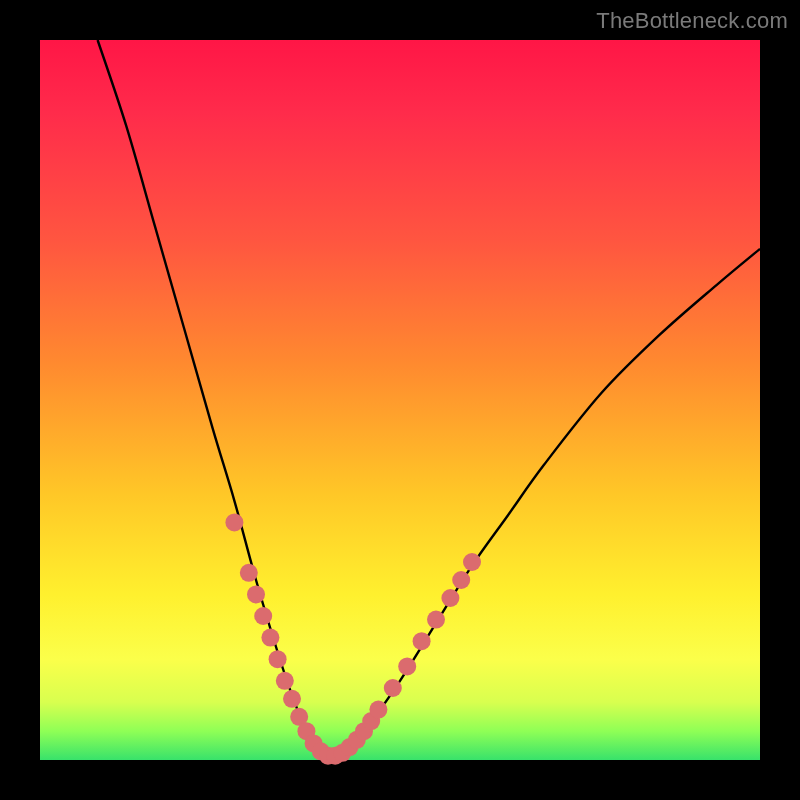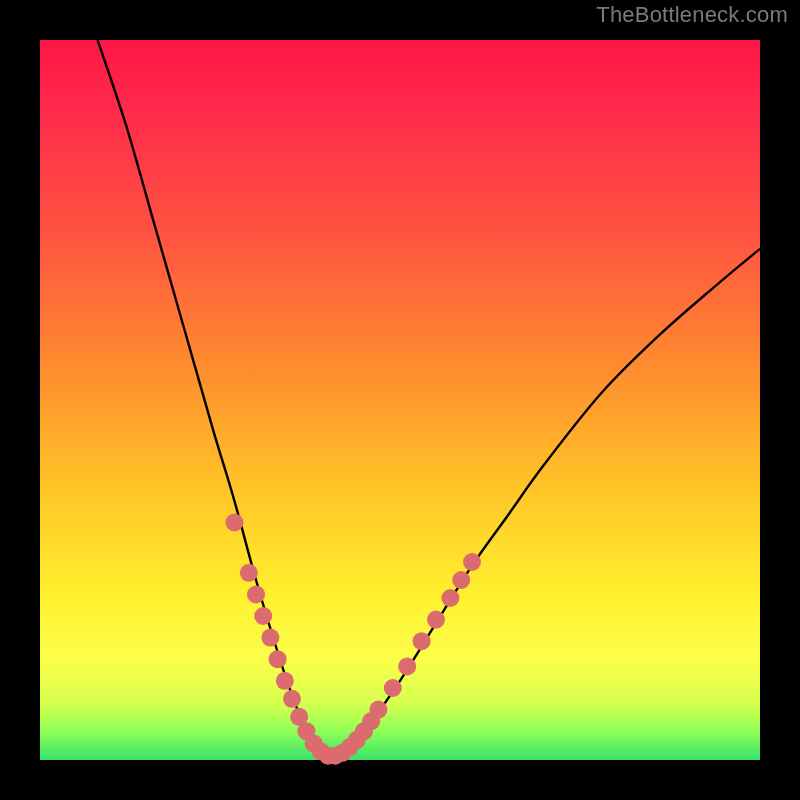--- a/index.html
+++ b/index.html
@@ -35,21 +35,21 @@
       #ffc727 63%,
       #fff02e 77%,
       #fbff4a 86%,
       #d8ff4f 92%,
       #8fff56 96%,
       #38e26b 100%
     );
   }
   .watermark {
     position: absolute;
-    top: 2px;
+    top: 8px;
     right: 12px;
     color: #7a7a7a;
     font-size: 22px;
     font-weight: 500;
     letter-spacing: 0.2px;
     user-select: none;
   }
   svg.curve {
     position: absolute;
     left: 0;

